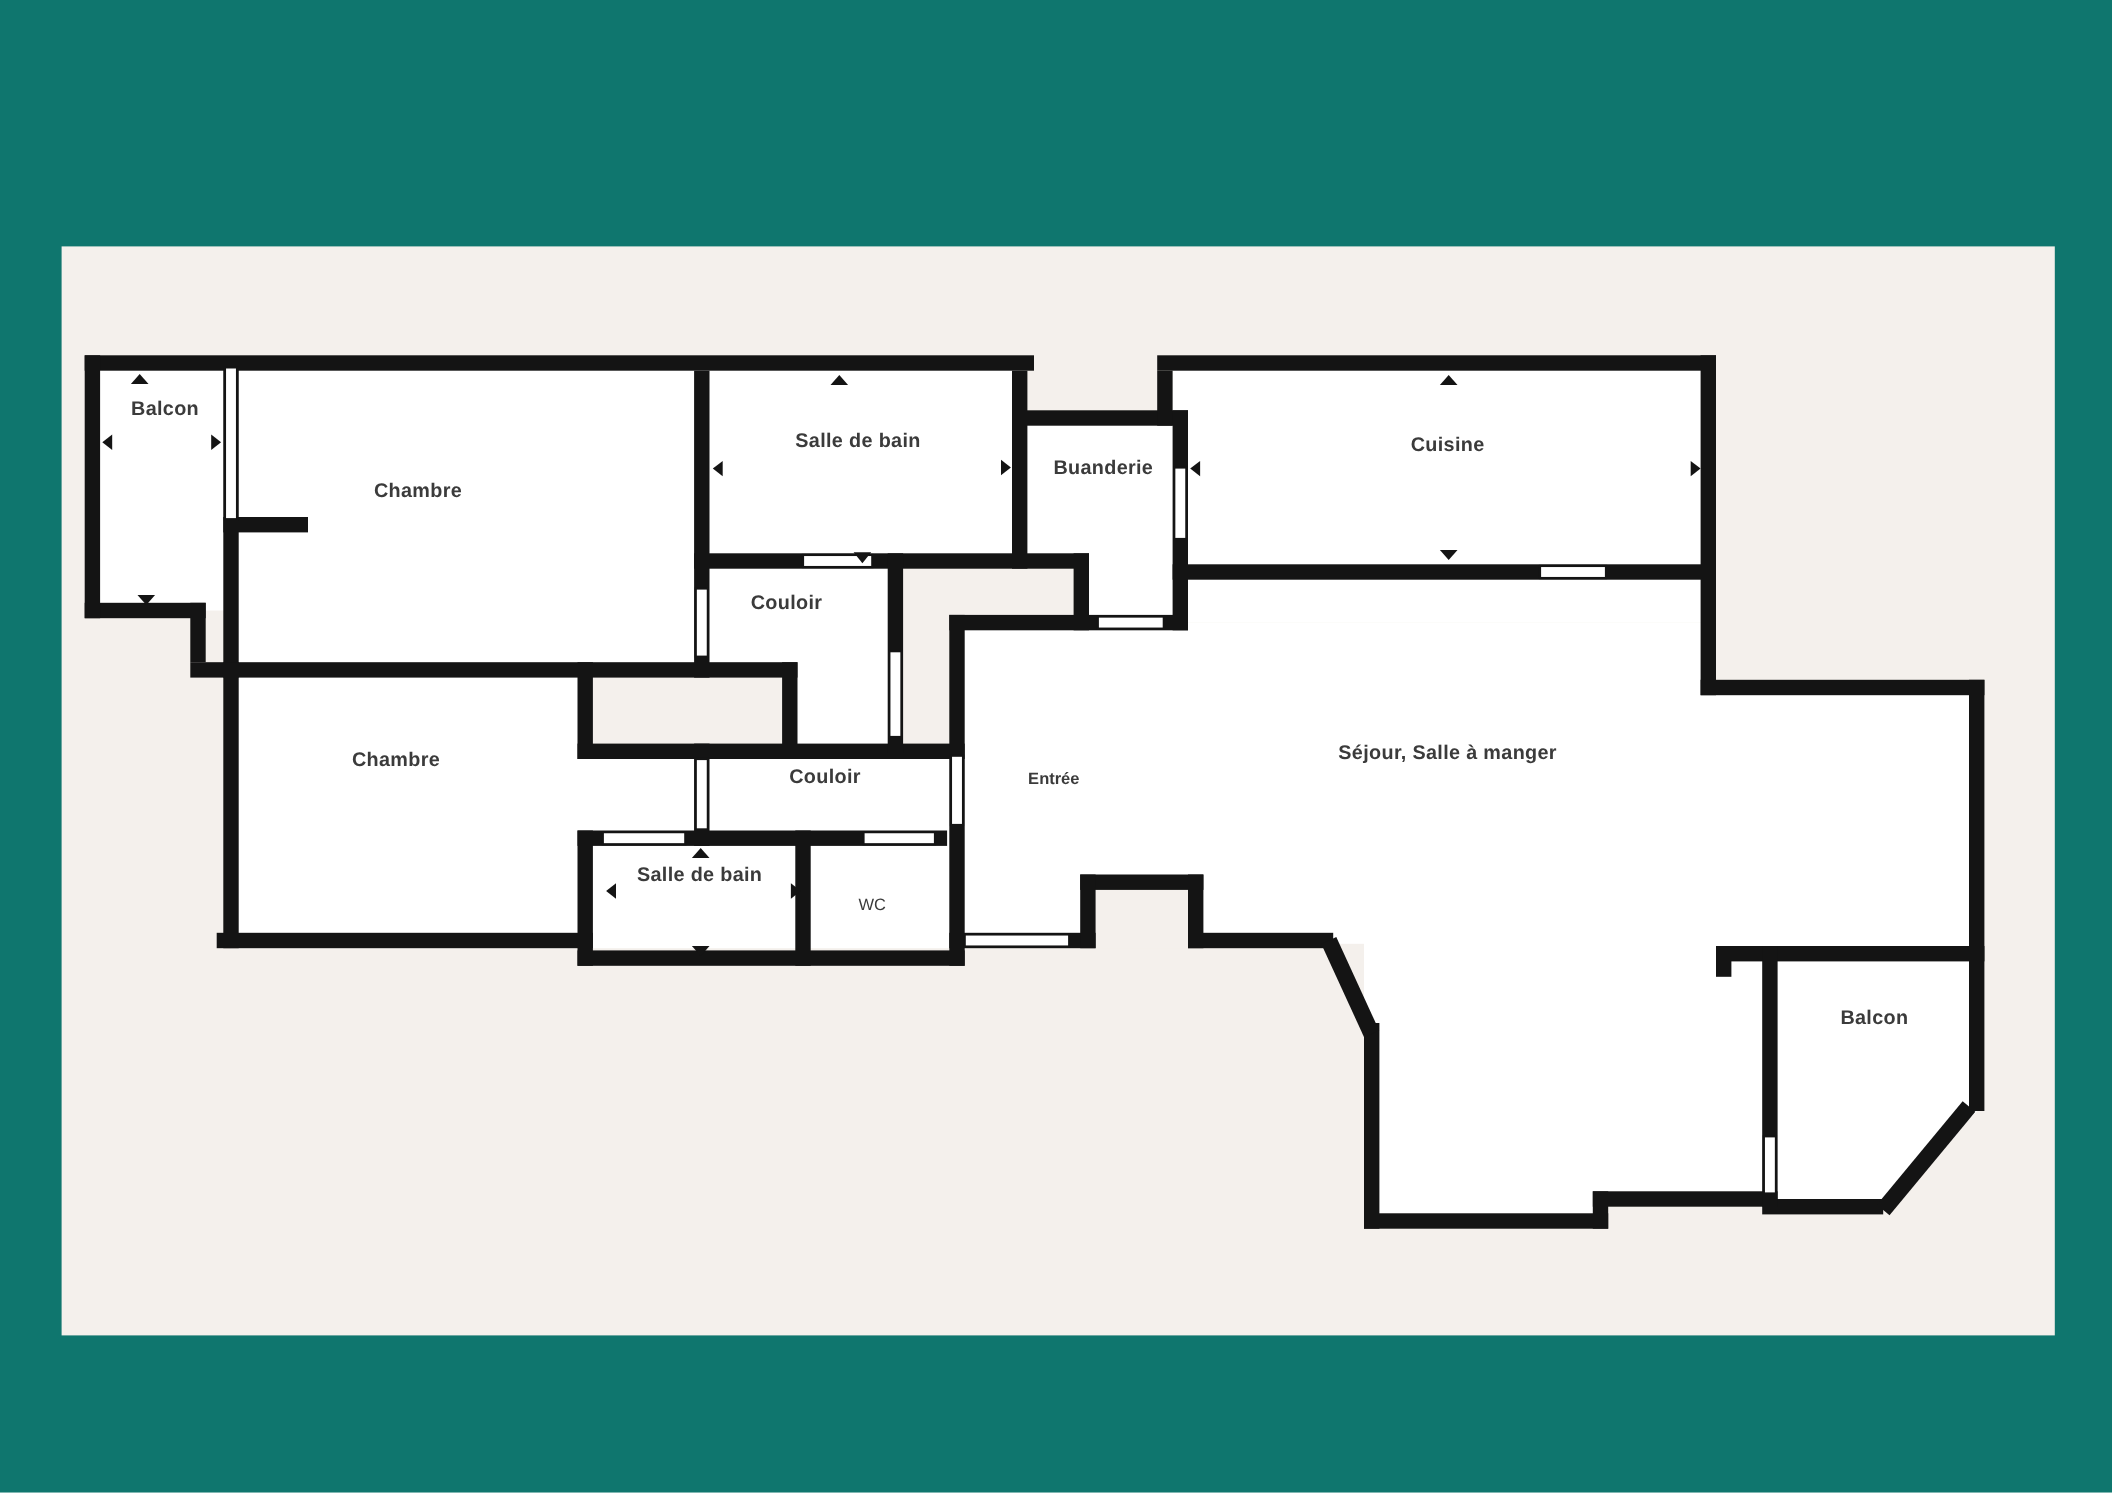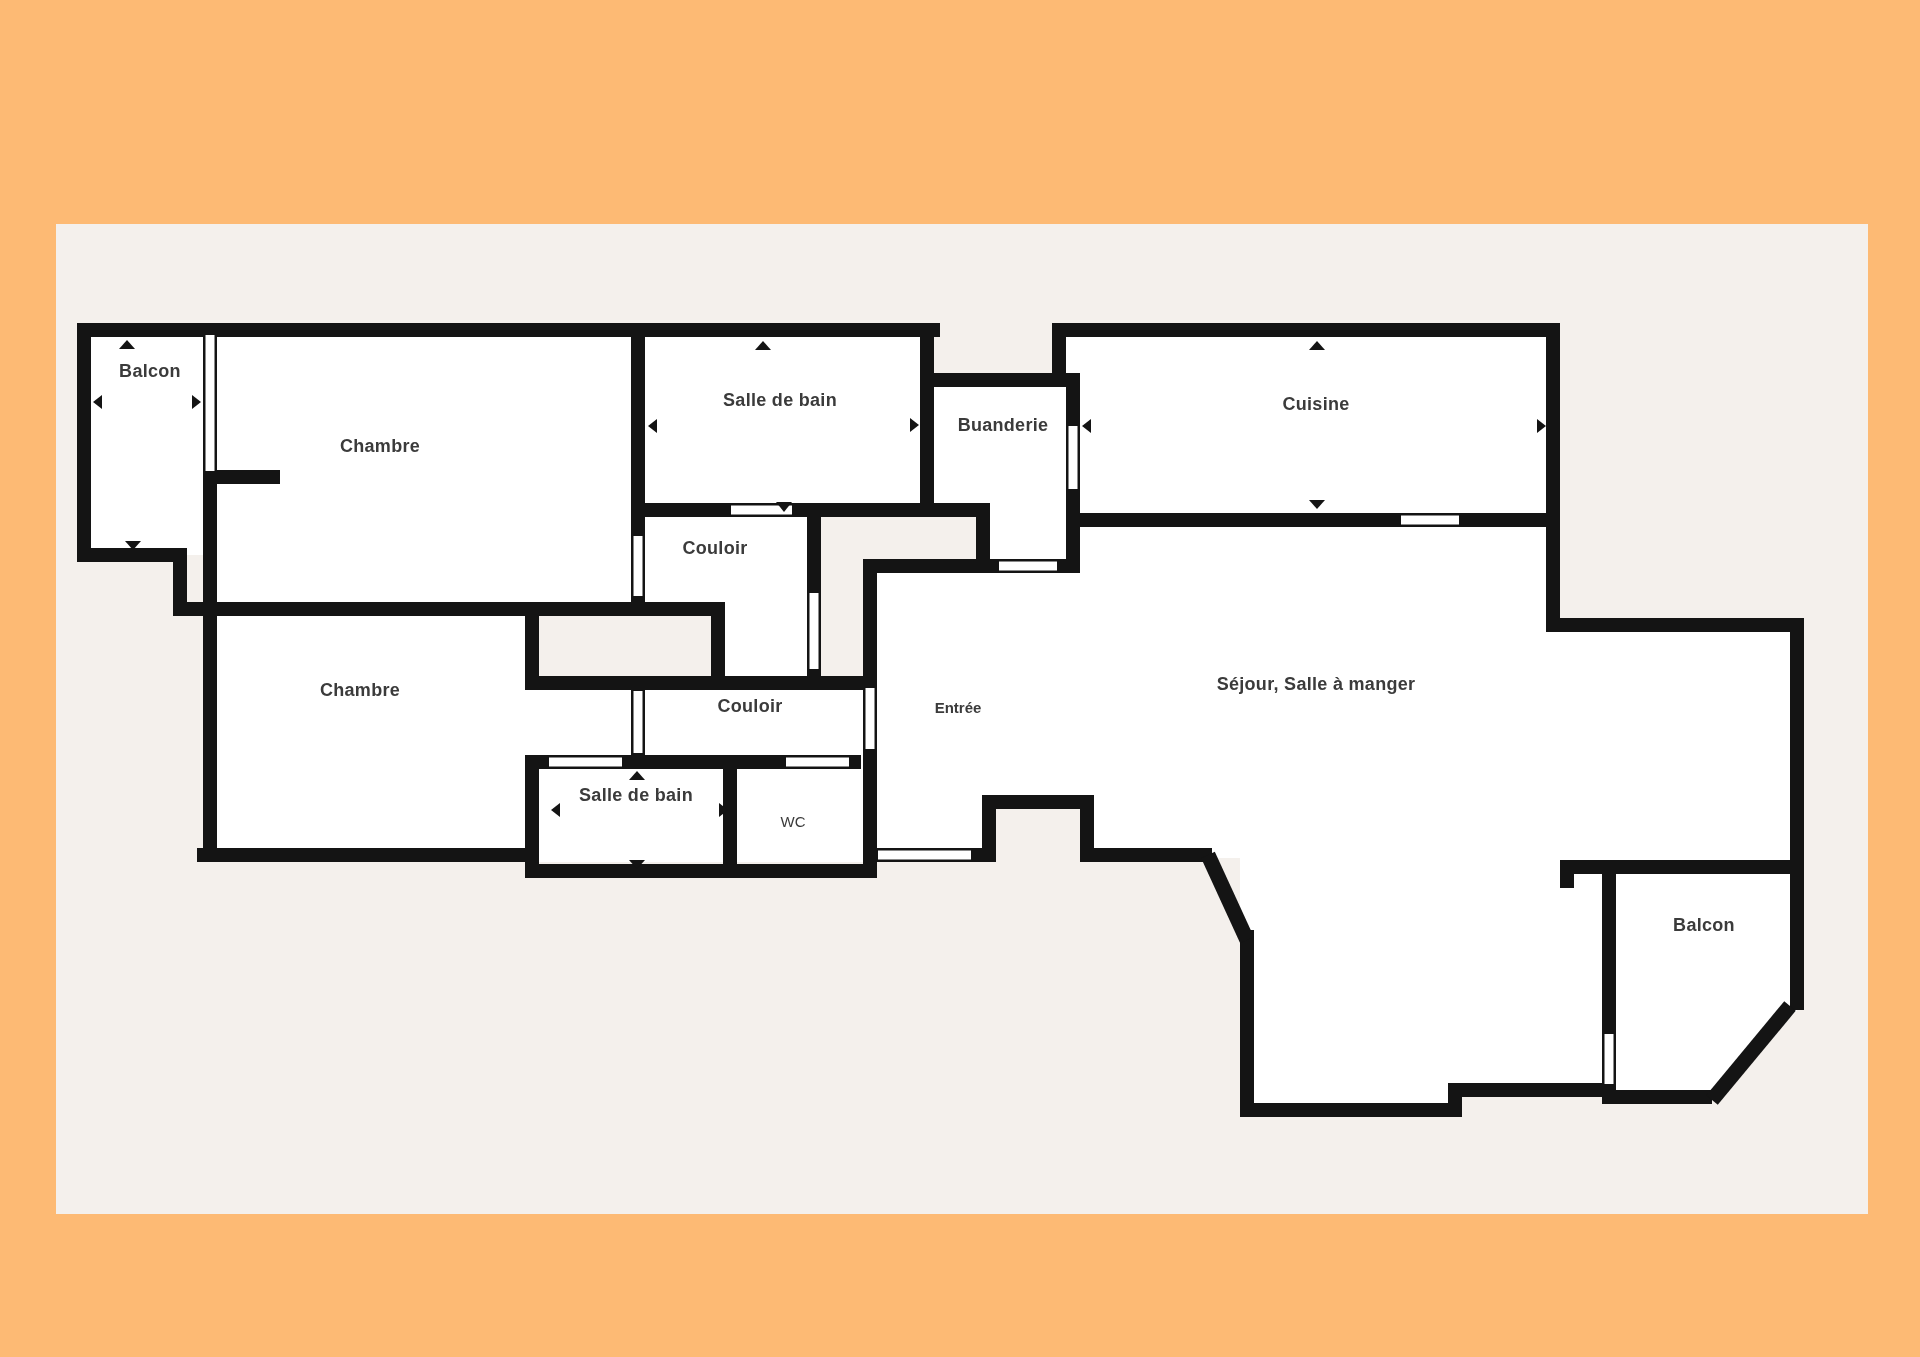--- a/index.html
+++ b/index.html
@@ -1,16 +1,16 @@
 <!DOCTYPE html>
 <html><head>
 <meta charset="utf-8">
 <style>
   html,body{margin:0;padding:0;background:#ffffff;}
-  .page{position:relative;width:1920px;height:1357px;background:#fdba74;overflow:hidden;
+  .page{position:relative;width:1920px;height:1357px;background:#0f766e;overflow:hidden;
         font-family:"Liberation Sans", sans-serif;}
   svg{position:absolute;left:0;top:0;}
   .w{fill:#141414;}
   .floor{fill:#ffffff;}
   .patch{fill:#f4f0ec;}
   .tri{fill:#141414;}
   text{fill:#3b3b3b;}
   .lbl{font-size:18px;font-weight:bold;letter-spacing:.3px;}
   .lbl-sm{font-size:15px;font-weight:600;}
   .lbl-xs{font-size:15px;font-weight:normal;}

